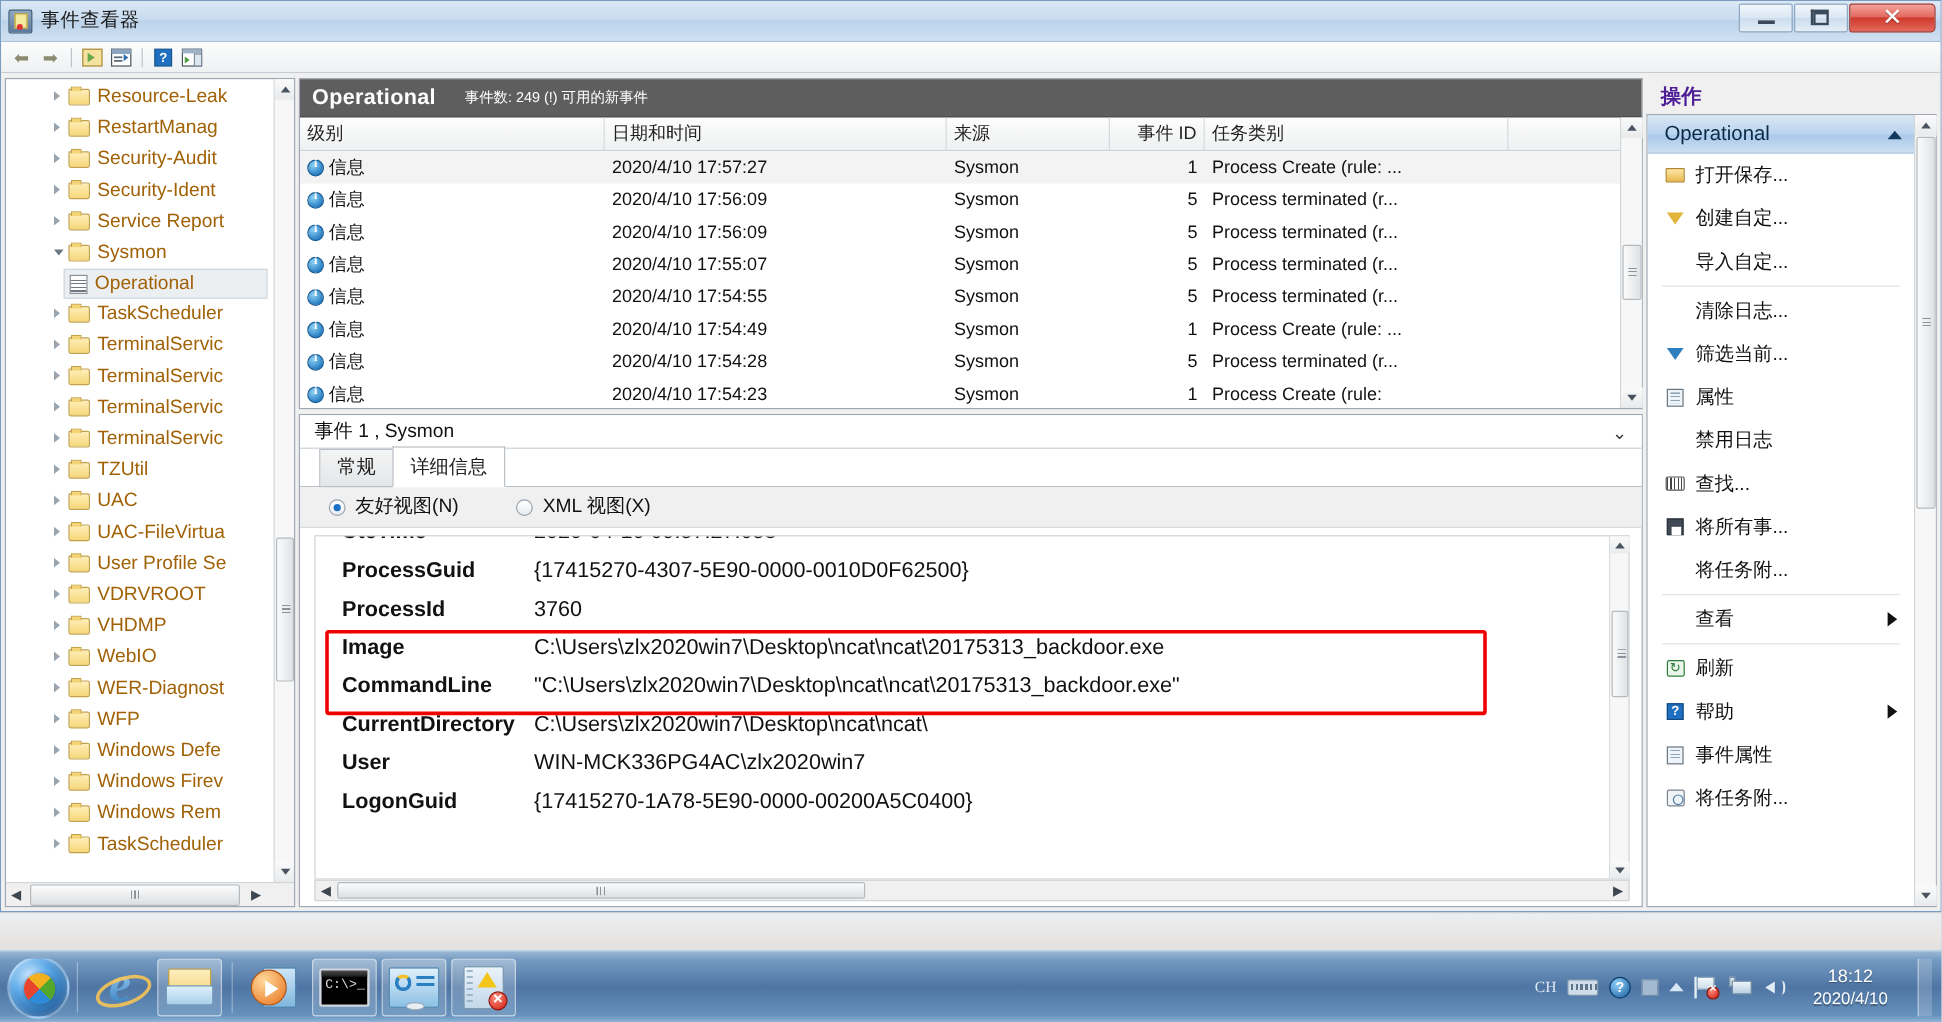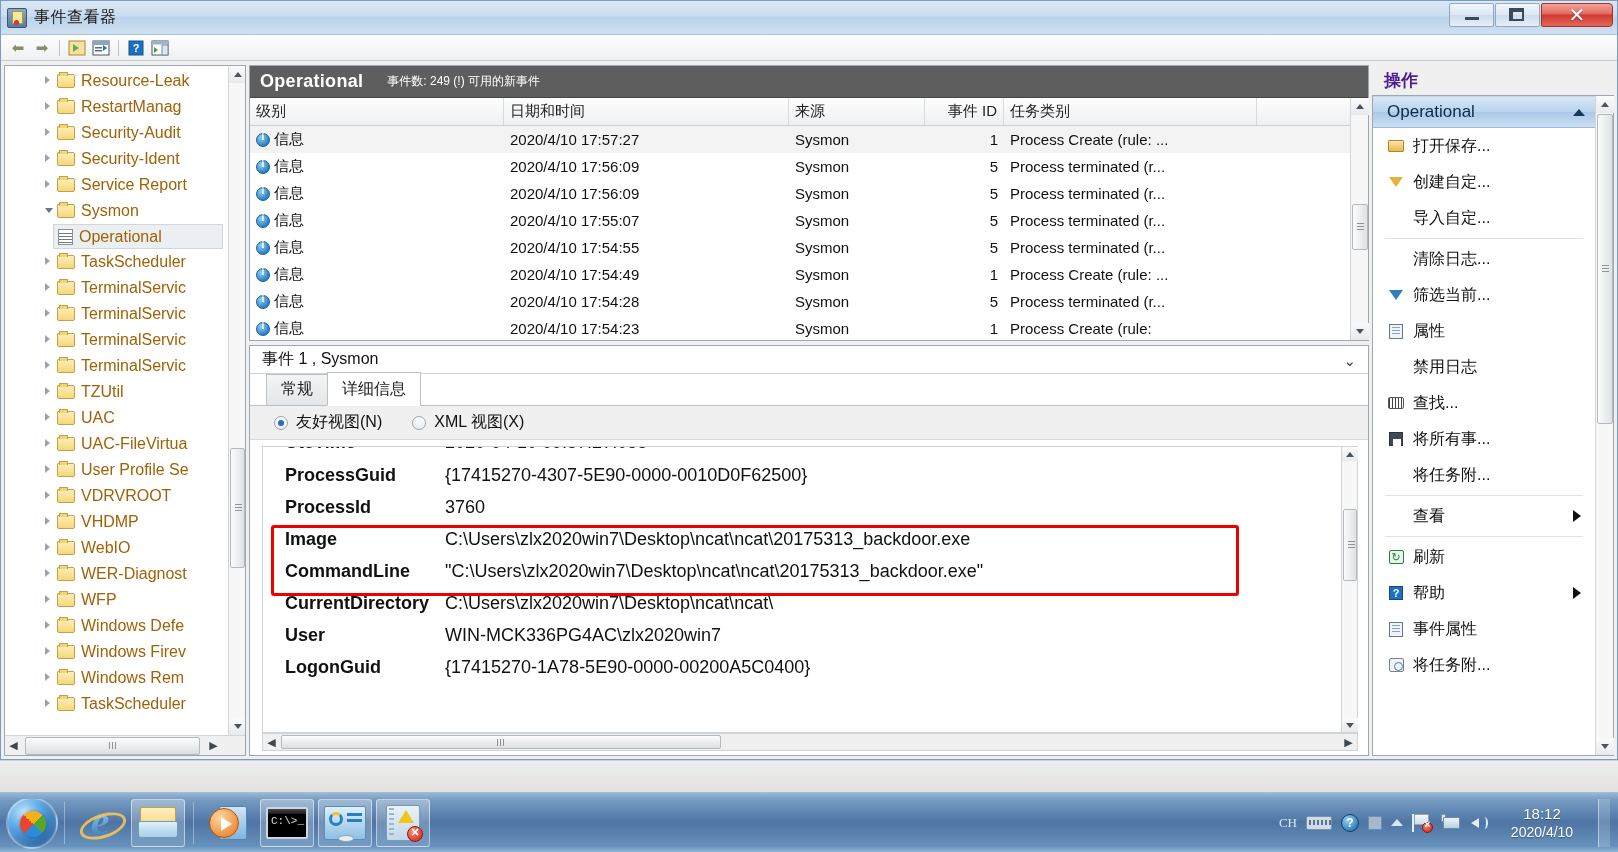--- a/index.html
+++ b/index.html
@@ -231,21 +231,21 @@
   }
   .detail-collapse { position:absolute; right:12px; top:6px; font-size:15px; color:#333; }
   .tabs { display:flex; align-items:flex-end; height:32px; padding-left:16px; background:#fff; border-bottom:1px solid #b9c0c6;}
   .tab {
     font-size:16px; padding:4px 14px 5px 14px; border:1px solid #b9c0c6;
     background:linear-gradient(180deg,#f4f4f4,#e4e6e8); margin-right:-1px; color:#222;
     border-bottom:1px solid #b9c0c6; position:relative; top:1px;
   }
   .tab.active { background:#fff; border-bottom:1px solid #fff; padding-top:6px; font-weight:normal; z-index:2;}
   .radio-row {
-    height:34px; display:flex; align-items:center; gap:30px; padding-left:24px;
+    height:34px; display:flex; align-items:center; gap:48px; padding-left:24px;
     background:#f0f0f0; border-bottom:1px solid #d8dbde; font-size:16px; color:#111;
   }
   .radio-row label { display:flex; align-items:center; gap:8px;}
   .radio {
     width:14px;height:14px;border-radius:50%;border:1px solid #9aa3ac;
     background:linear-gradient(180deg,#fff,#e9ecef); position:relative; flex:none;
   }
   .radio.on::after{ content:""; position:absolute; left:3px; top:3px; width:6px;height:6px;border-radius:50%; background:#1b6fc4;}
   .detail-body { flex:1; min-height:0; display:flex; position:relative; padding: 6px 10px 0 12px;}
   .detail-inner {

